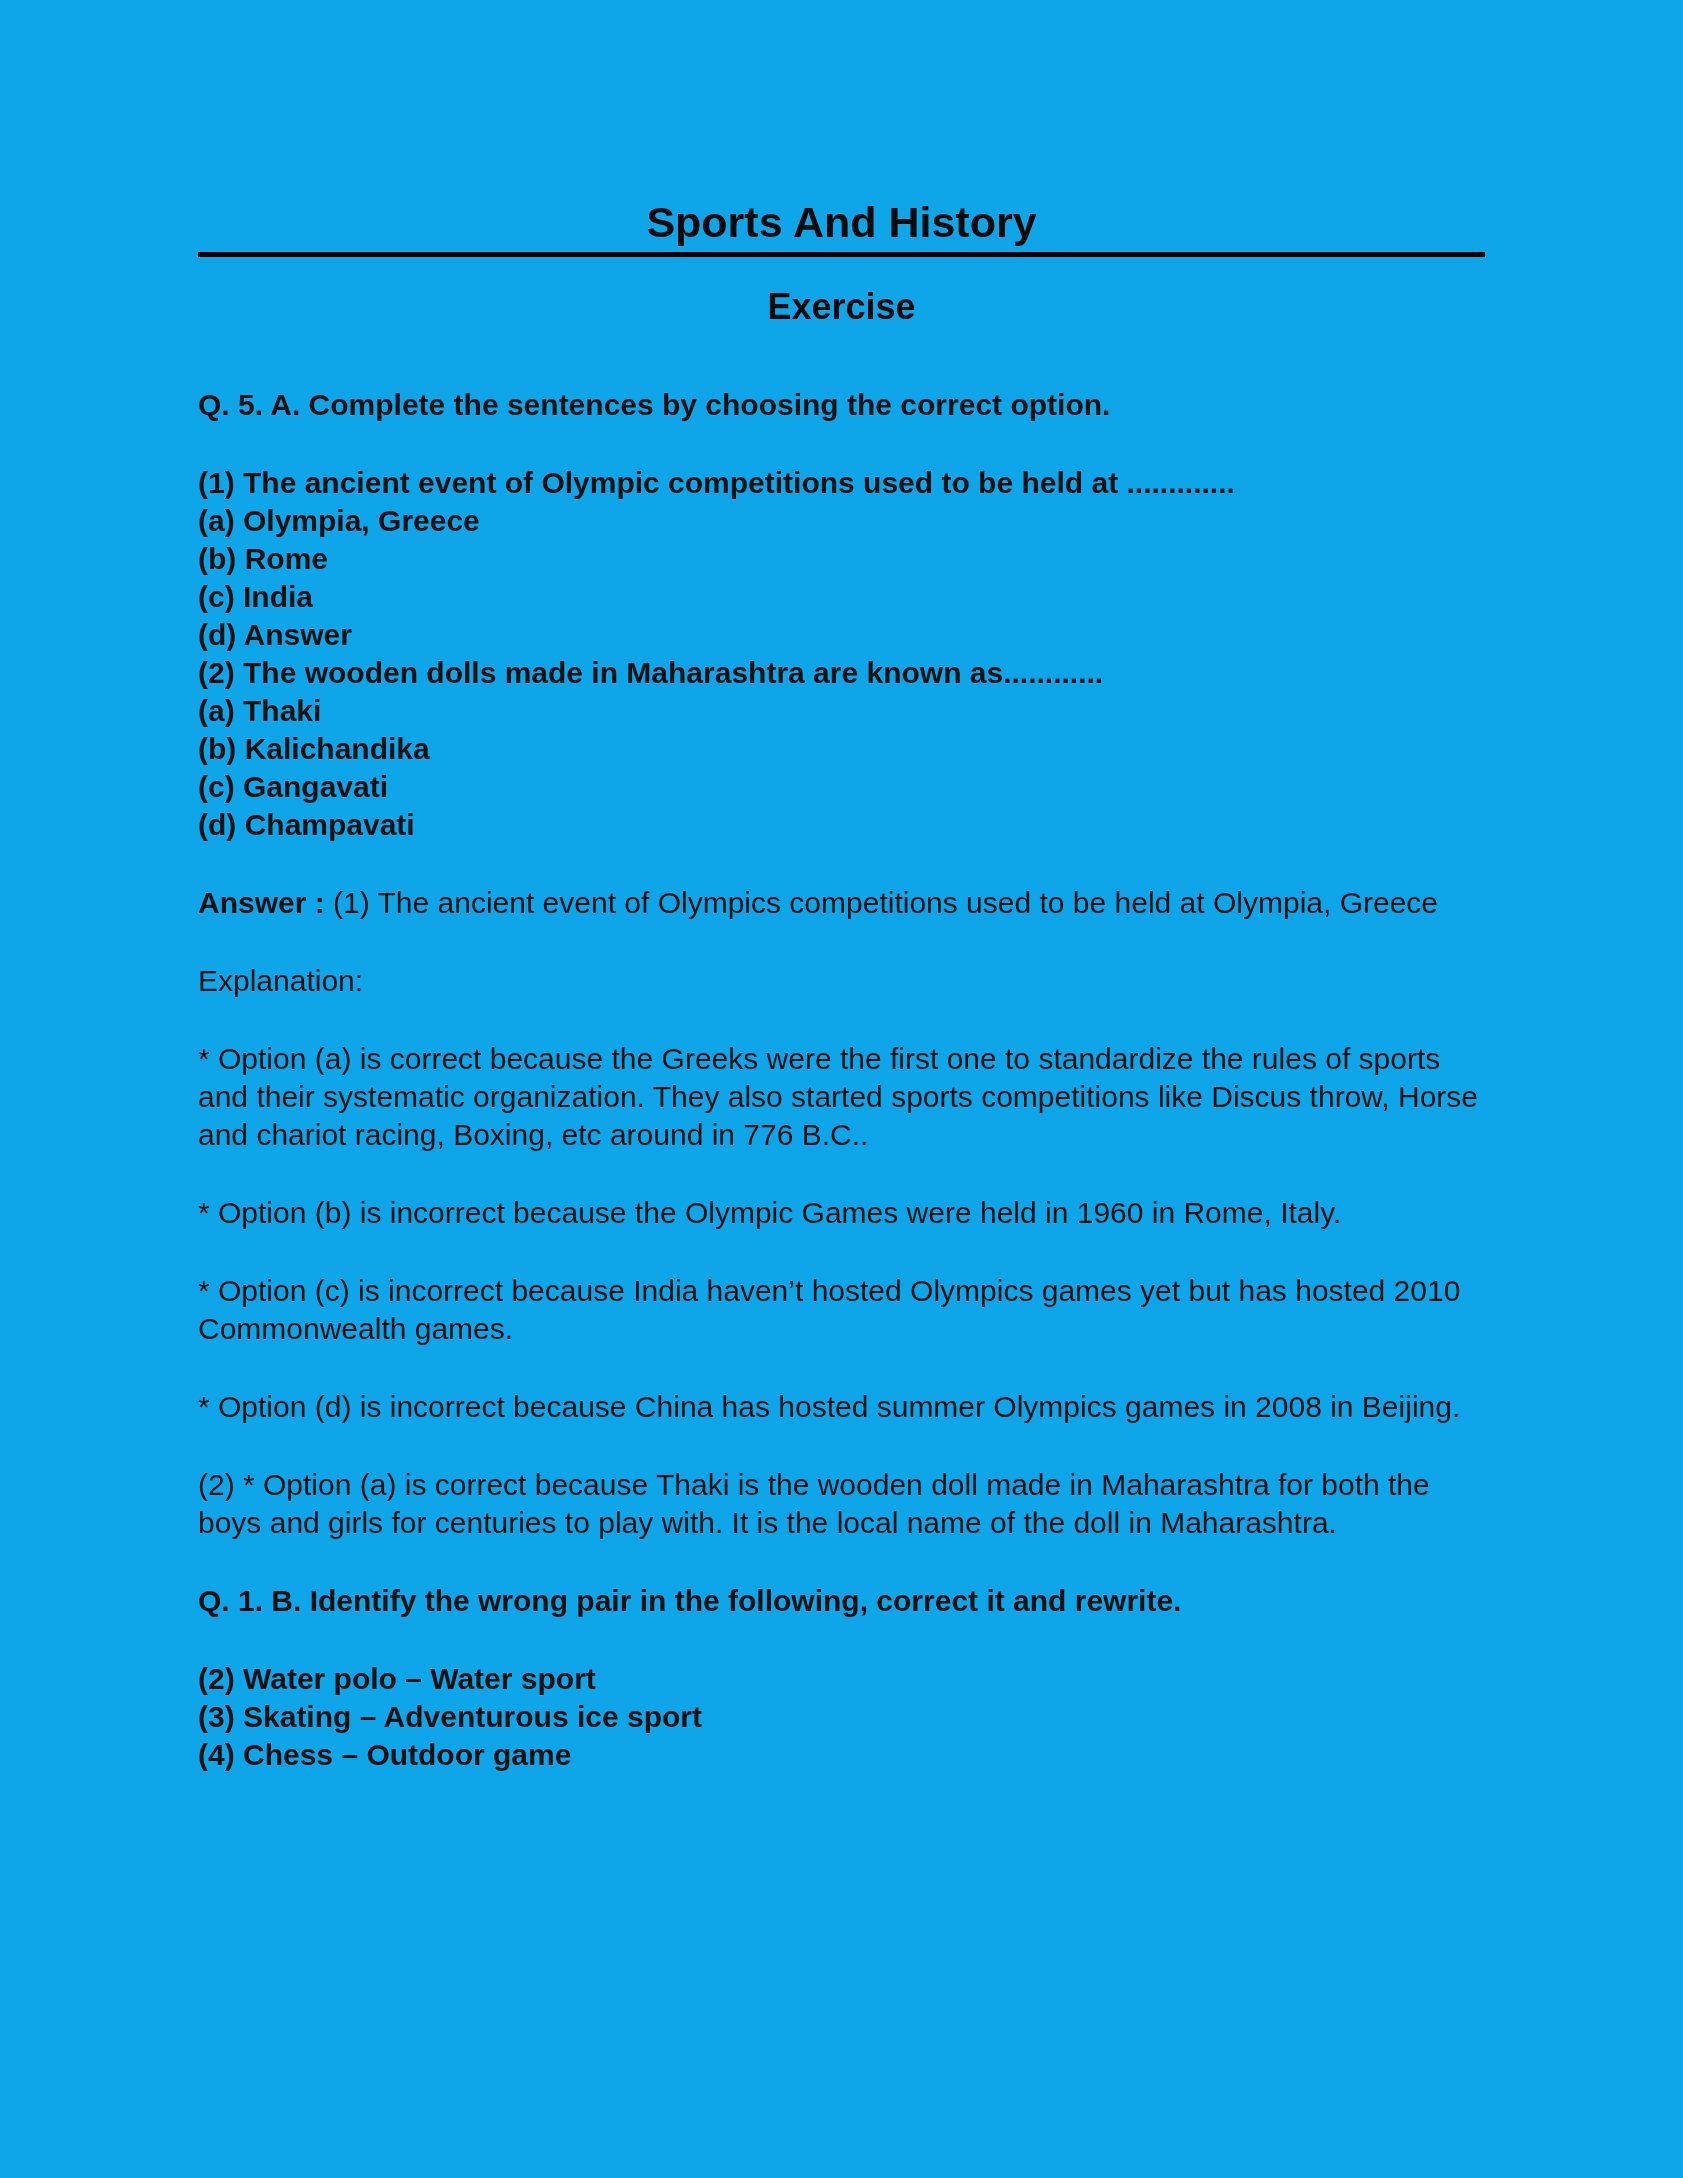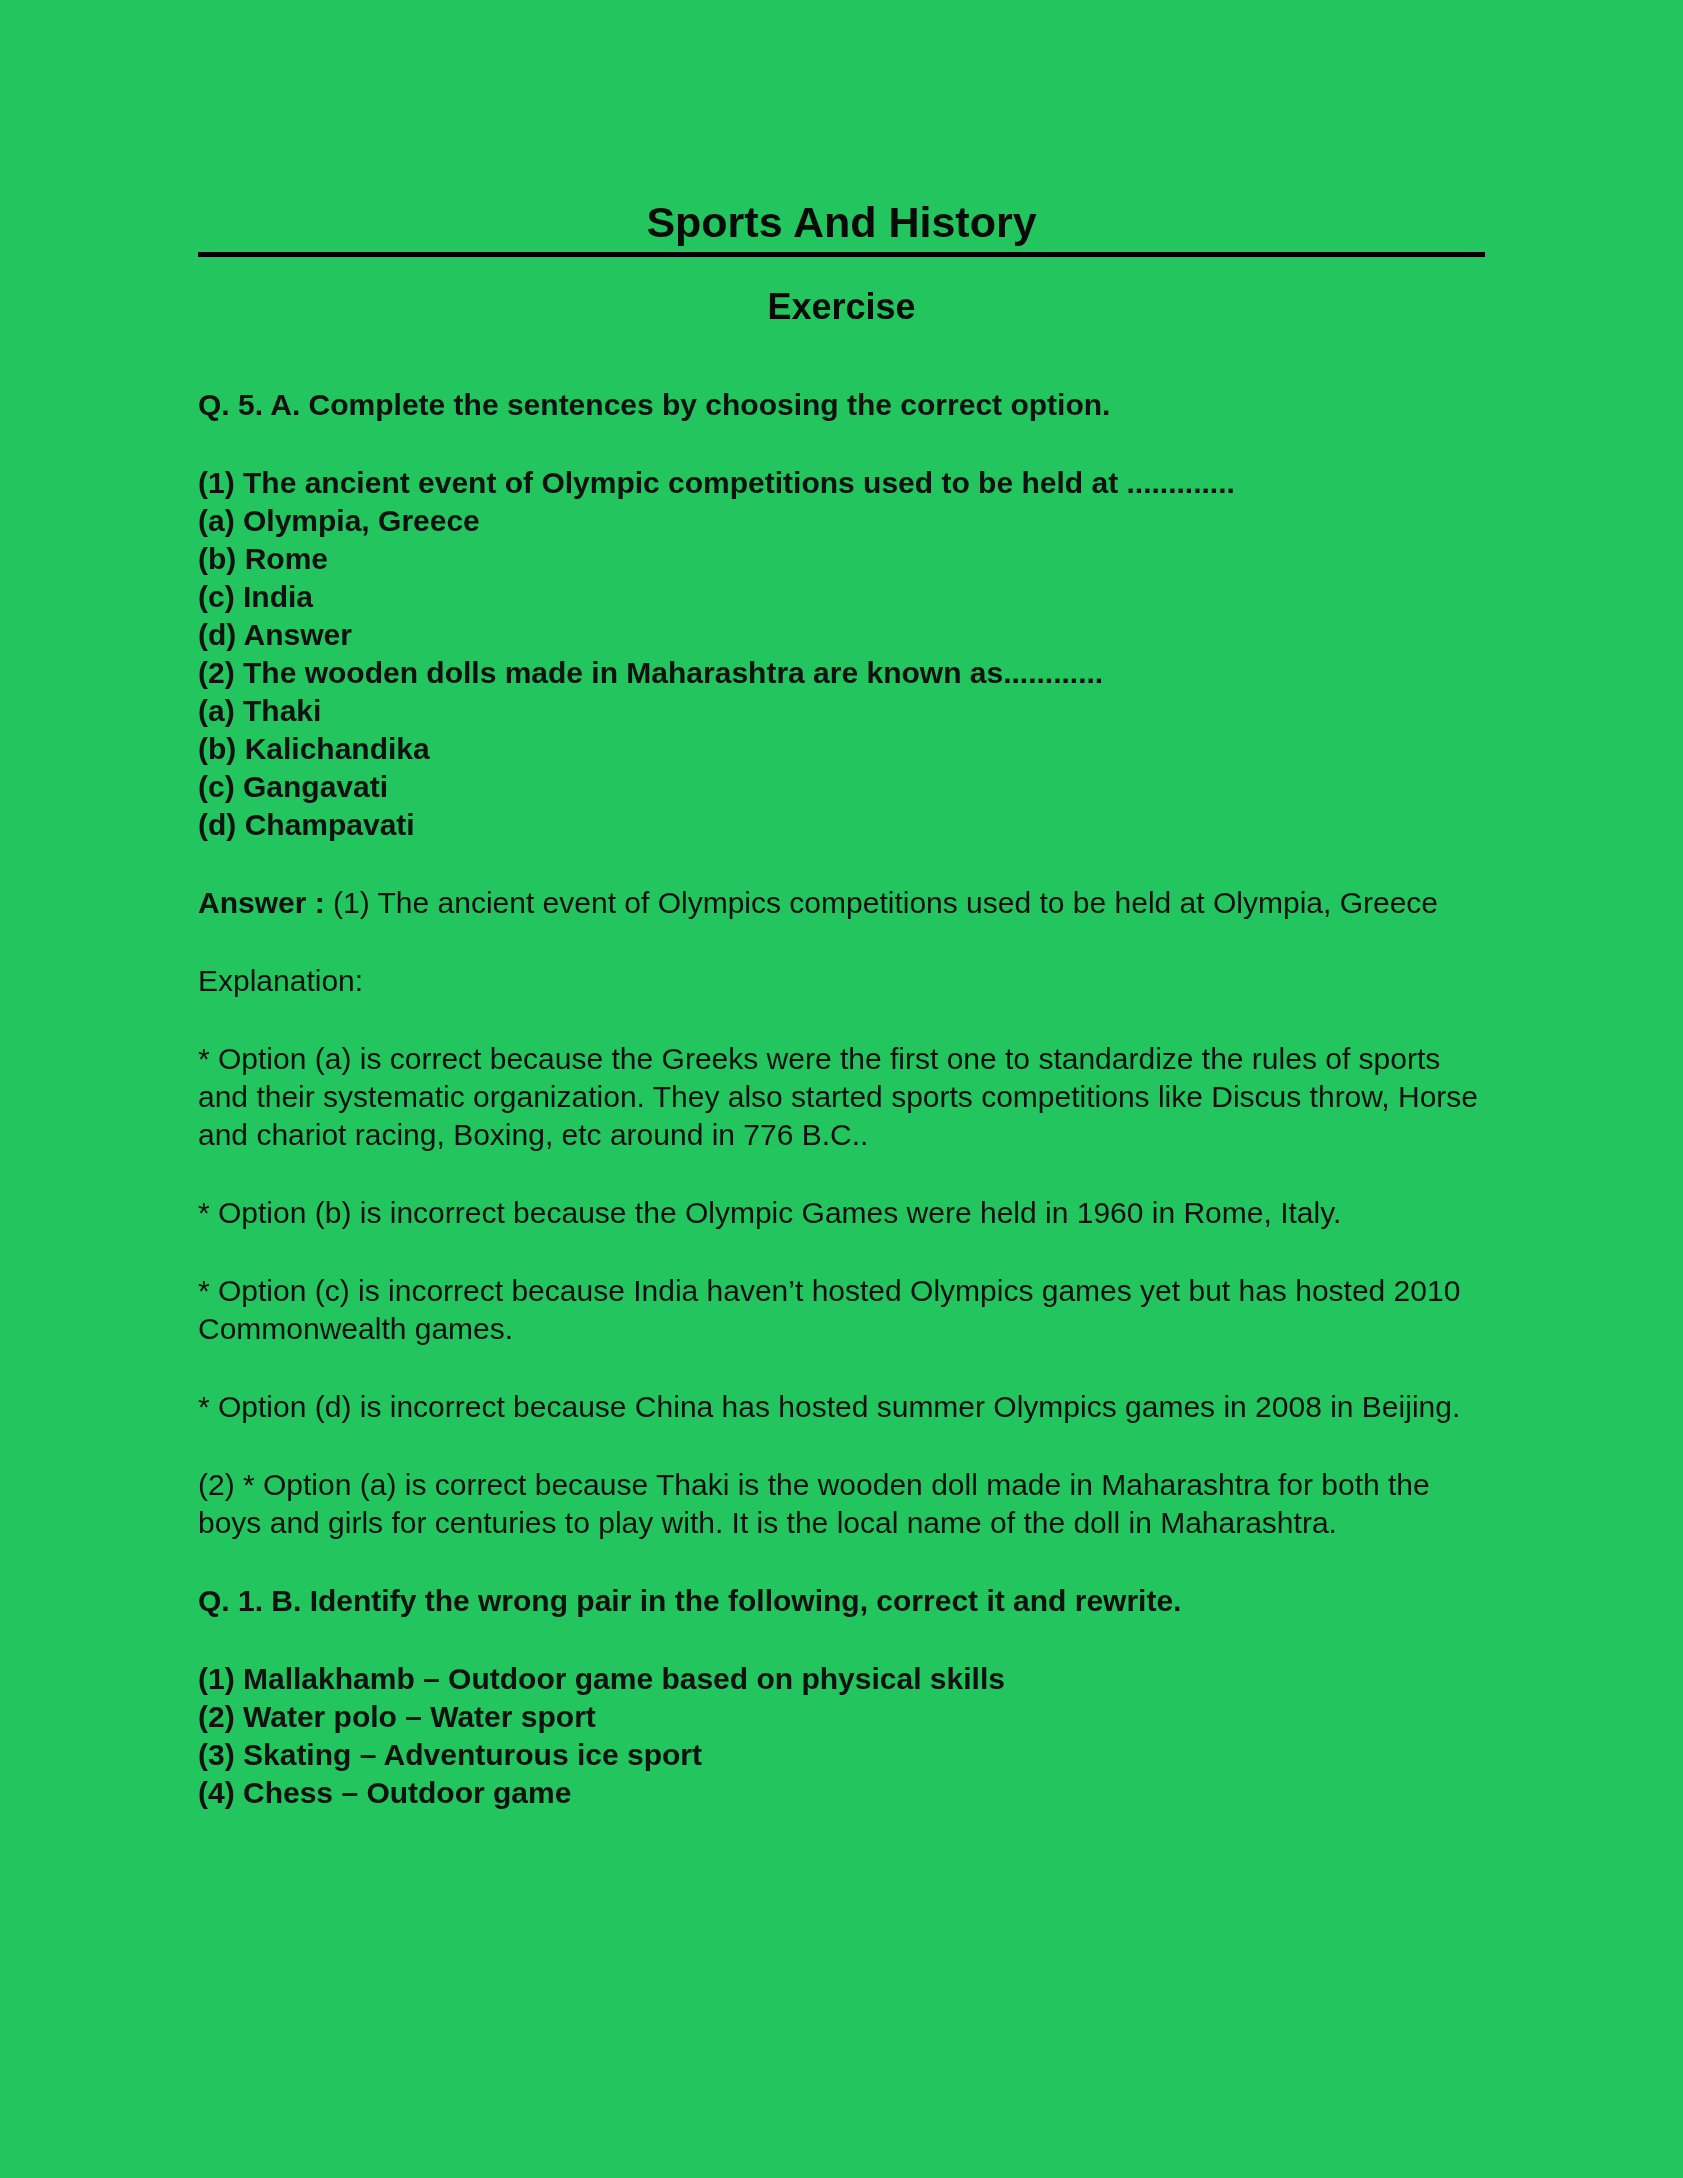--- a/index.html
+++ b/index.html
@@ -1,20 +1,20 @@
 <!DOCTYPE html>
 <html><head>
 <meta charset="utf-8">
 <style>
   html, body { margin: 0; padding: 0; background: #ffffff; }
   .page {
     position: relative;
     width: 1683px;
     height: 2178px;
-    background: #22c55e;
+    background: #0ea5e9;
     box-sizing: border-box;
     padding: 198px 198px 0 198px;
     font-family: "Liberation Sans", sans-serif;
     color: #111111;
     font-size: 30px;
     line-height: 38px;
   }
   header.doc-header {
     border-bottom: 5px solid #000000;
     padding-bottom: 6px;
@@ -75,20 +75,19 @@
 
   <p class="para">* Option (a) is correct because the Greeks were the first one to standardize the rules of sports and their systematic organization. They also started sports competitions like Discus throw, Horse and chariot racing, Boxing, etc around in 776 B.C..</p>
   <p class="para">* Option (b) is incorrect because the Olympic Games were held in 1960 in Rome, Italy.</p>
   <p class="para">* Option (c) is incorrect because India haven’t hosted Olympics games yet but has hosted 2010 Commonwealth games.</p>
   <p class="para">* Option (d) is incorrect because China has hosted summer Olympics games in 2008 in Beijing.</p>
   <p class="para">(2) * Option (a) is correct because Thaki is the wooden doll made in Maharashtra for both the boys and girls for centuries to play with. It is the local name of the doll in Maharashtra.</p>
 
   <p class="para bold">Q. 1. B. Identify the wrong pair in the following, correct it and rewrite.</p>
 
   <div class="qblock bold">
-    <div class="line">(1) Mallakhamb – Outdoor game based on physical skills</div>
     <div class="line">(2) Water polo – Water sport</div>
     <div class="line">(3) Skating – Adventurous ice sport</div>
     <div class="line">(4) Chess – Outdoor game</div>
   </div>
 
 </div>
 
 
 </body></html>

